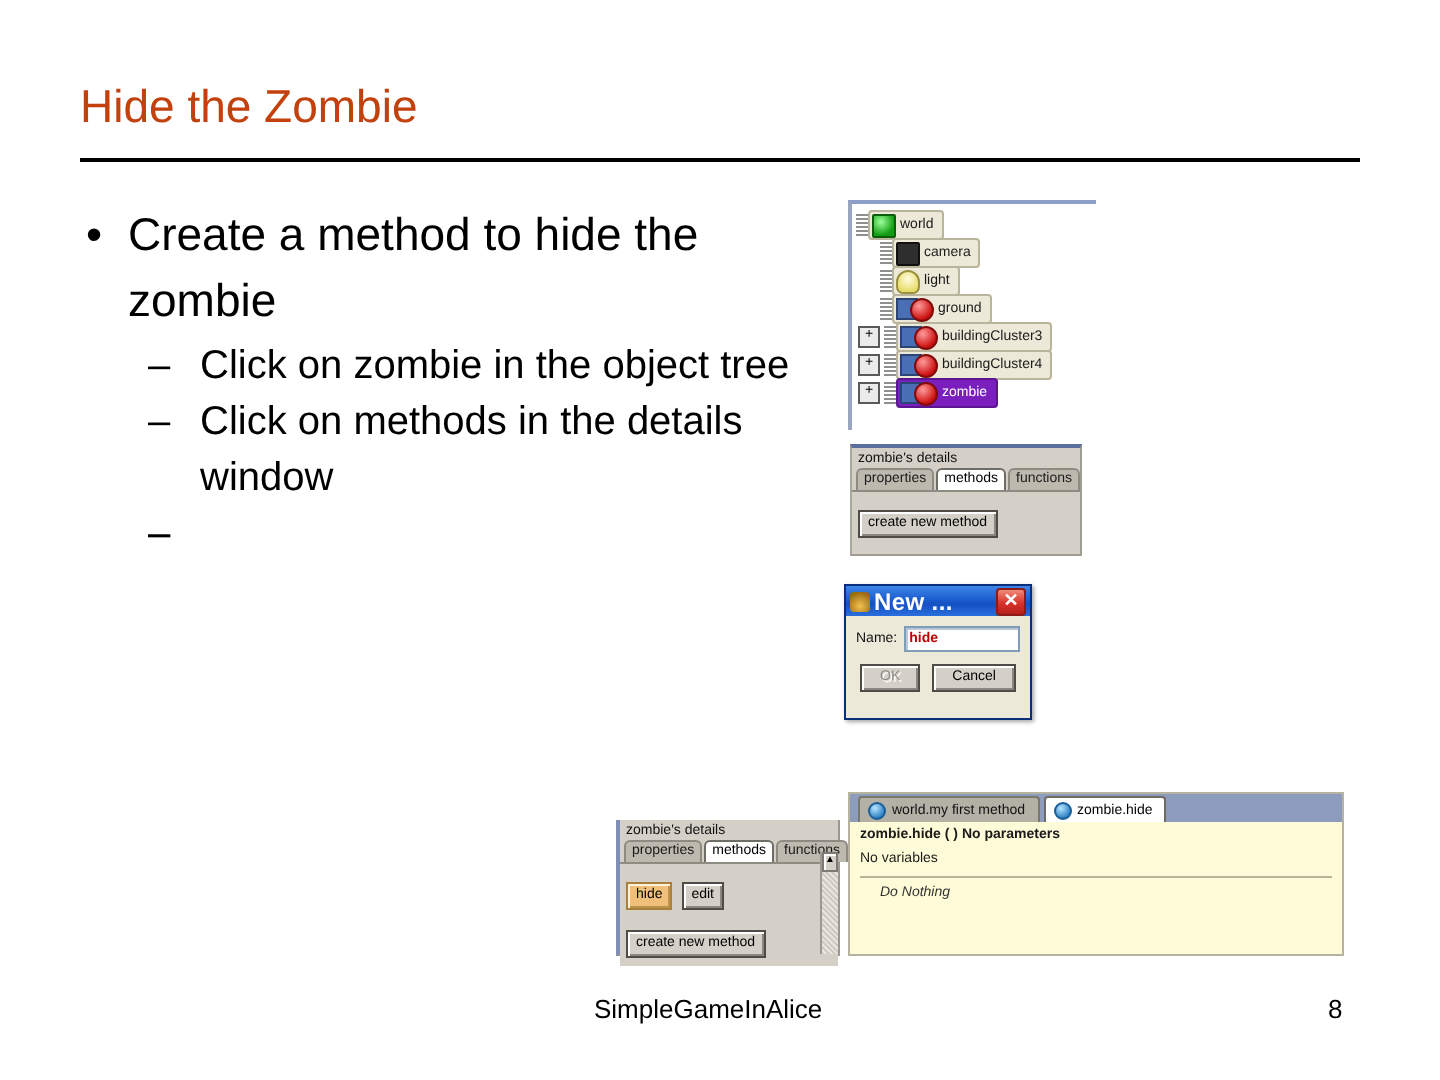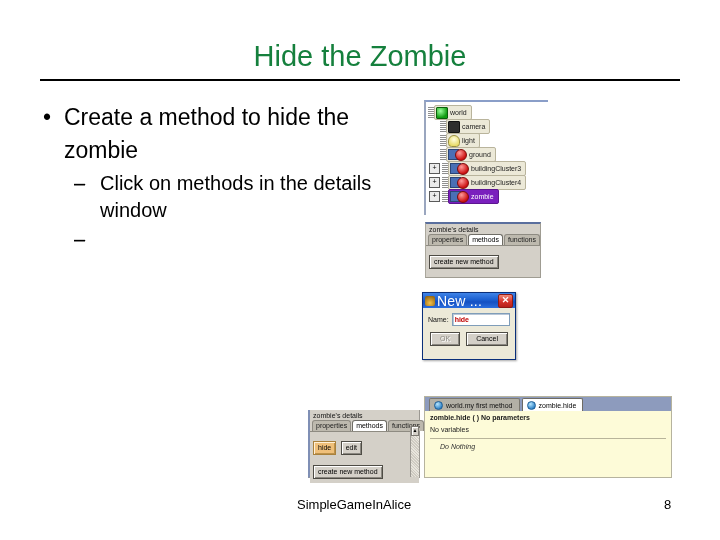--- a/index.html
+++ b/index.html
@@ -16,25 +16,24 @@
     font-family: "Liberation Sans", sans-serif;
     -webkit-font-smoothing: none;
   }
 
   
   #slide-title {
     position: absolute;
     left: 40px;
     top: 40px;
     width: 640px;
-    font-size: 29px;
-    color: #15803d;
+    font-size: 23px;
+    color: #c2410c;
     letter-spacing: 0px;
     white-space: nowrap;
-    text-align: center;
   }
   #title-rule {
     position: absolute;
     left: 40px;
     top: 79px;
     width: 640px;
     height: 2px;
     background: #000000;
   }
 
@@ -191,21 +190,21 @@
     height: 15px;
     background: linear-gradient(to bottom, #3f84e8 0%, #1b5fd0 45%, #1450c2 60%, #2a6ede 100%);
     display: flex; align-items: center; padding: 0 2px;
   }
   #dlg-titlebar .appicon {
     width: 10px; height: 10px; margin-right: 2px; flex:0 0 auto;
     background: radial-gradient(circle at 50% 70%, #f2c14e, #9a6a12 80%);
     border-radius: 2px;
   }
   #dlg-title-text {
-    color: #ffffff; font-size: 14px; font-weight: normal; flex: 1 1 auto;
+    color: #ffffff; font-size: 12px; font-weight: bold; flex: 1 1 auto;
     white-space: nowrap; letter-spacing: .2px;
   }
   #dlg-close {
     width: 13px; height: 12px; flex: 0 0 auto;
     background: linear-gradient(to bottom, #f08a78, #d6322a 55%, #b6201a);
     border: 1px solid #8e1a15; border-radius: 2px;
     color: #fff; font-size: 9px; font-weight: bold;
     line-height: 10px; text-align: center;
   }
   #dlg-body { padding: 5px 5px 4px 5px; }
@@ -288,20 +287,21 @@
 
 <div id="bullets">
 
   <div class="lvl1">
     <span class="dot">•</span>
     <span>Create a method to hide the zombie</span>
   </div>
 
   <div class="lvl2">
     <span class="dash">–</span>
+    <span>Click on zombie in the object tree</span>
   </div>
 
   <div class="lvl2">
     <span class="dash">–</span>
     <span>Click on methods in the details window</span>
   </div>
 
   <div class="lvl2">
     <span class="dash">–</span>
   </div>

